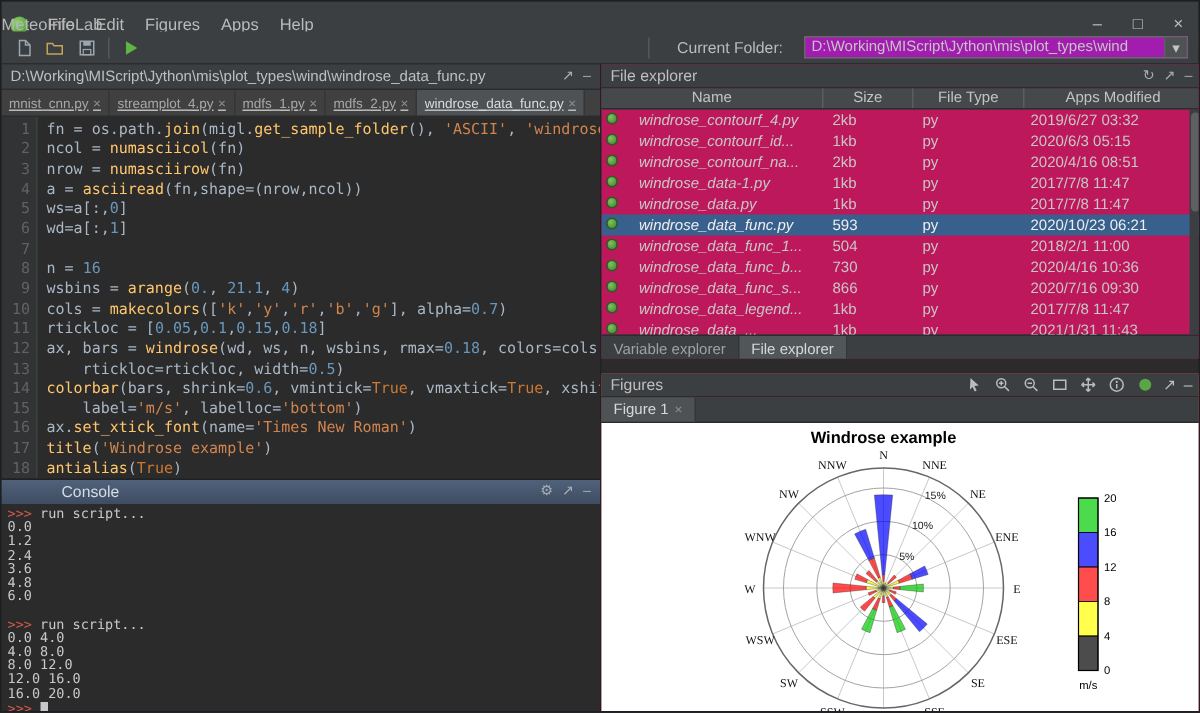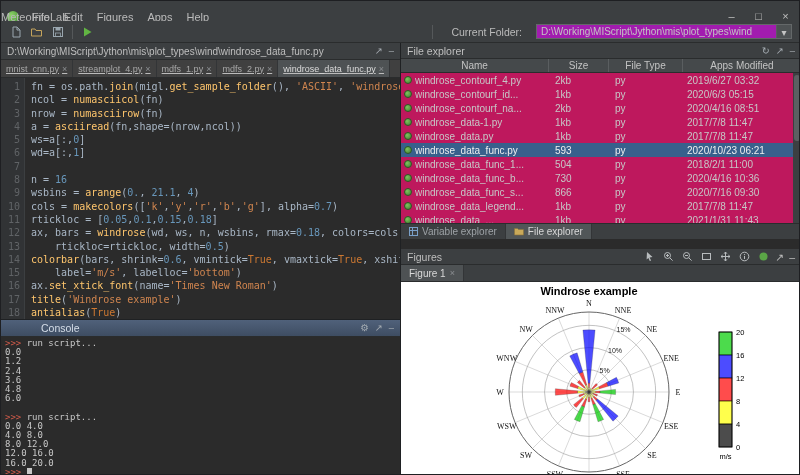--- a/index.html
+++ b/index.html
@@ -64,31 +64,31 @@
   .file-explorer .panel-header { height:16px; }
   .ftable-head { display:flex; height:14px; background:#45494b; border-bottom:1px solid #2a2c2d;
     font-size:10px; color:#c3c3c3; }
   .fcol { display:flex; align-items:center; justify-content:center; border-right:1px solid #5a5e60;
     overflow:hidden; white-space:nowrap; }
   .fcol-name { width:148px; } .fcol-size { width:60px; } .fcol-type { width:74px; } .fcol-date { flex:1; border-right:none; }
   .frows { position:relative; height:150px; overflow:hidden; font-size:10px; color:#c7c7c7; }
   .frow { display:flex; height:14px; align-items:center; }
   .frow.selected { background:#38608c; color:#eeeeee; }
   .fcell { overflow:hidden; white-space:nowrap; }
-  .fcell-name { width:148px; display:flex; align-items:center; gap:3px; padding-left:3px; }
+  .fcell-name { width:148px; display:flex; gap:14px; padding-left:3px;font-style:italic; }
   .fcell-size { width:60px; padding-left:6px; }
   .fcell-type { width:74px; padding-left:6px; }
   .fcell-date { flex:1; padding-left:4px; }
   .py-icon { width:8px; height:8px; border-radius:50%; background:radial-gradient(circle at 35% 35%, #7fc45e, #3f7d30);
     border:1px solid #2c5a22; flex:none; }
   .fscroll { position:absolute; right:0; top:0; width:8px; height:150px; background:#3c3f41; }
   .fthumb { position:absolute; right:1px; top:2px; width:6px; height:66px; background:#5c6062; border-radius:3px; }
   .bottom-tabs { display:flex; height:16px; background:#3c3f41; border-top:1px solid #2a2c2d; }
   .btab { display:flex; align-items:center; gap:4px; padding:0 8px; font-size:10px; color:#9da2a6;
-    border-right:1px solid #333537; }
+    border-right:1px solid #333537;flex-direction:column; }
   .btab.active { background:#515658; color:#d8d8d8; }
   
   .figures { position:absolute; left:400px; top:248px; width:400px; height:237px; background:#ef4444; }
   .figures .panel-header { height:16px; }
   .fig-tools { margin-left:auto; display:flex; align-items:center; gap:5px; }
   .fig-tool { width:14px; height:13px; display:flex; align-items:center; justify-content:center; }
   .fig-tabs { height:17px; background:#3c3f41; border-bottom:1px solid #2a2c2d; display:flex; }
   .fig-tab { display:flex; align-items:center; gap:4px; padding:0 8px; font-size:10px; color:#d8d8d8; background:#4e5254;
     border-right:1px solid #333537; }
   .fig-content { position:absolute; left:0; right:0; top:33px; bottom:0; background:#ffffff; }

